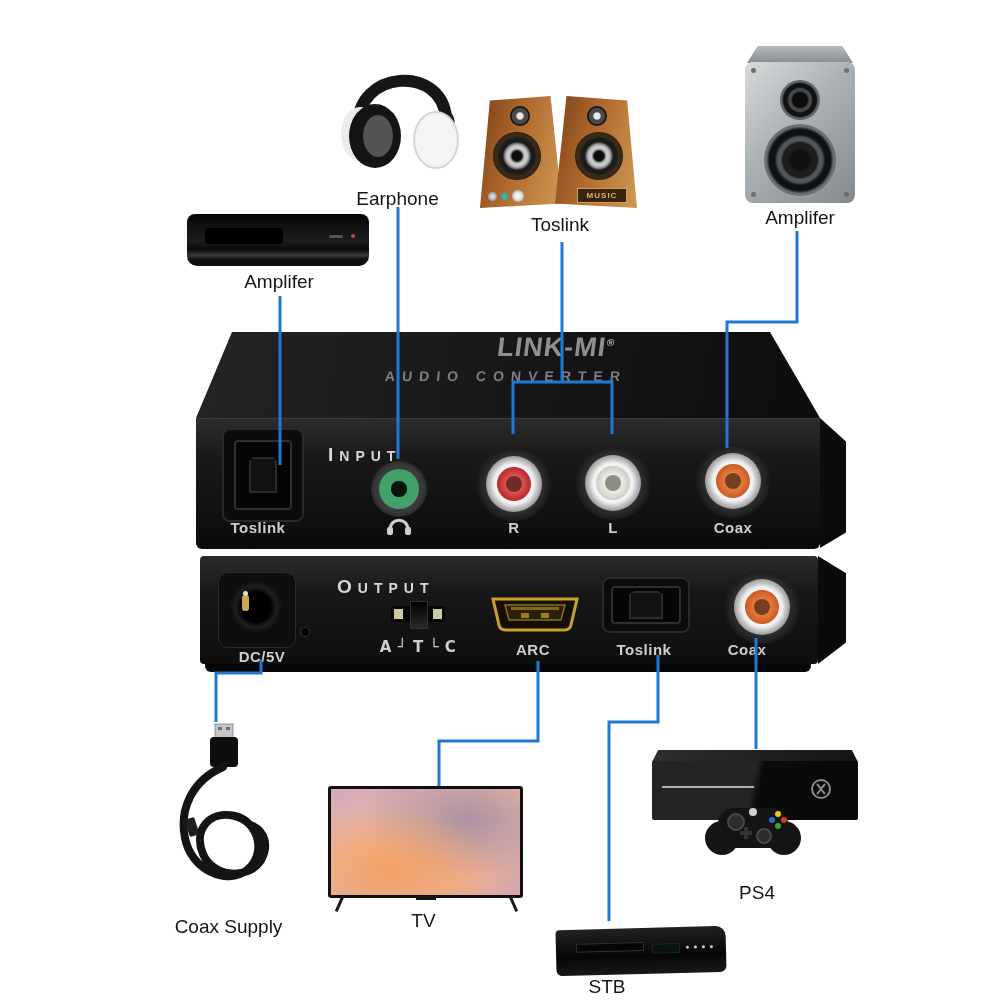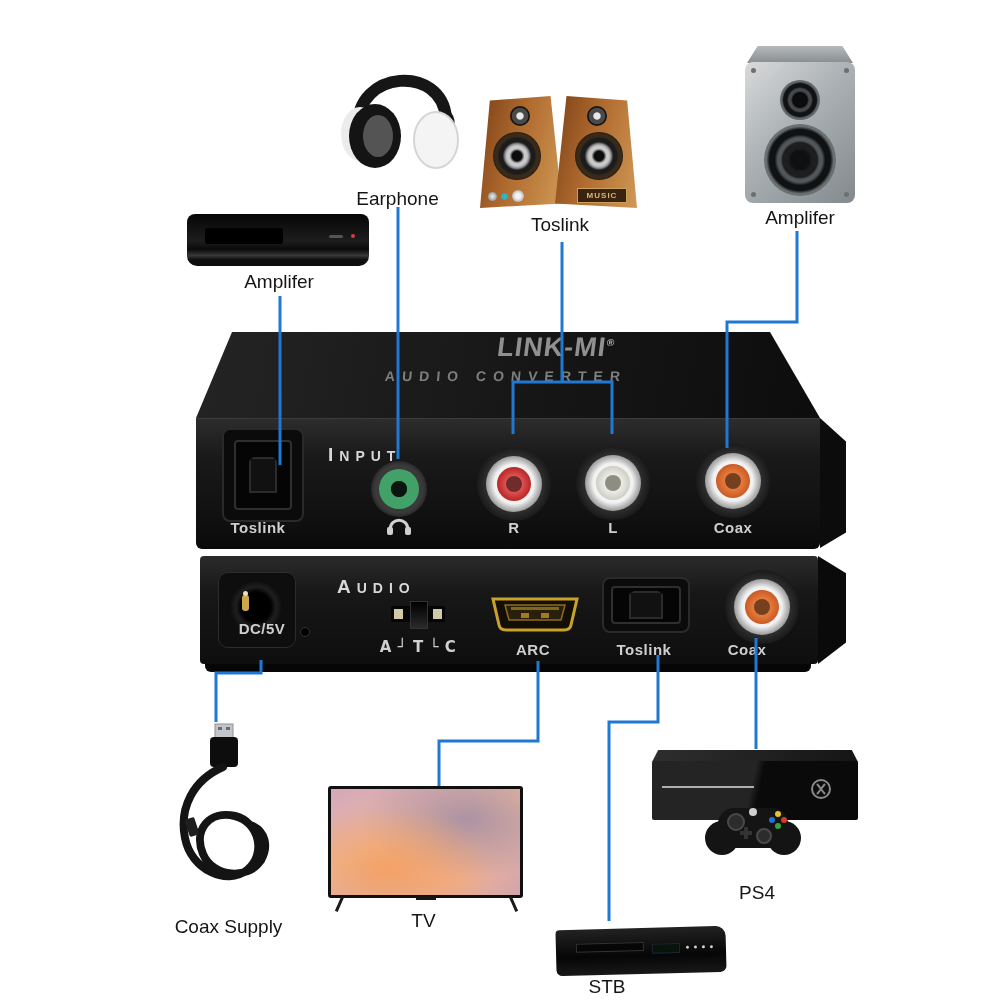--- a/index.html
+++ b/index.html
@@ -214,24 +214,24 @@
   <div class="port-label" style="left:698px;top:519px;width:70px;">Coax</div>
 
   <div class="box2"></div>
   <div class="box2lip"></div>
   <div class="side2"></div>
 
   <div class="dcplate">
     <div class="dcring"></div>
       <div class="dcpin"></div>
   </div>
-  <div class="port-label" style="left:219px;top:620px;width:86px;">DC/5V</div>
+  <div class="port-label" style="left:219px;top:648px;width:86px;">DC/5V</div>
   <div class="hole-dot"></div>
 
-  <div class="panel-heading" style="left:337px;top:576px;">AUDIO</div>
+  <div class="panel-heading" style="left:337px;top:576px;">OUTPUT</div>
 
   <div class="switch">
       <div class="knob"></div>
     </div>
   <div class="port-label switch-label" style="left:366px;top:638px;width:104px;">A ┘ T └ C</div>
 
   <svg class="abs" style="left:487px;top:596px;" width="96" height="38">
     <path d="M6,3 H90 L84,29 Q83,34 77,34 H19 Q13,34 12,29 Z" fill="#140f06" stroke="#c9a22a" stroke-width="3"></path>
     <path d="M18,9 H78 L74,24 H22 Z" fill="#2a1f0c" stroke="#8a6d1d" stroke-width="1.5"></path>
     <rect x="24" y="11" width="48" height="3" fill="#c9a22a" opacity=".55"></rect>

